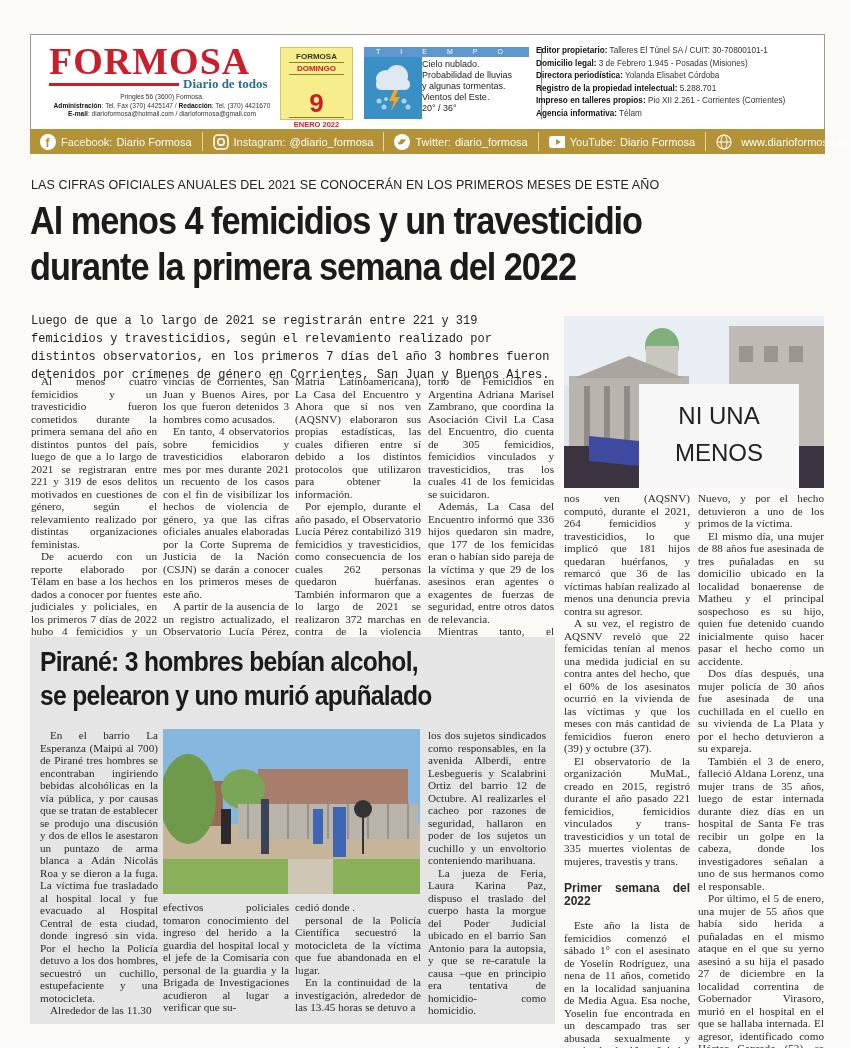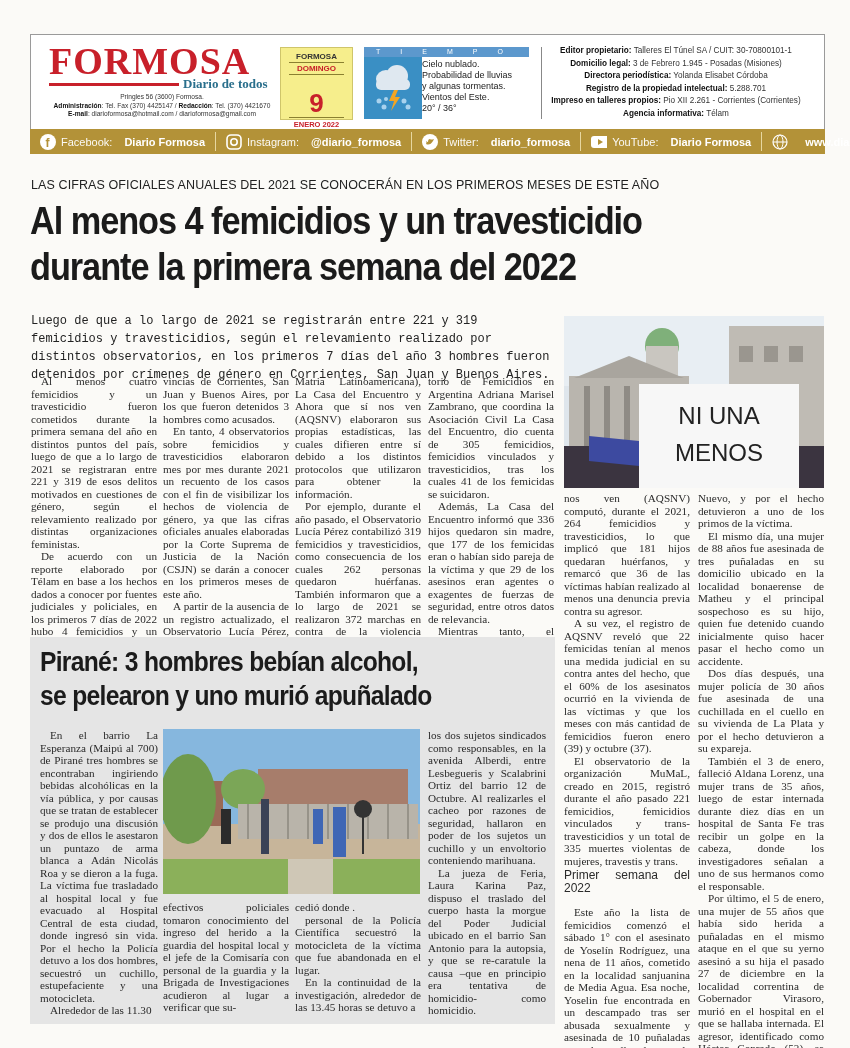--- a/index.html
+++ b/index.html
@@ -14,35 +14,35 @@
   .datebox{position:absolute;left:249px;top:12px;width:73px;height:73px;background:#f6ee8c;border:1px solid #cfc56a;font-family:"Liberation Sans",sans-serif;text-align:center}
   .datebox .city{font-size:8px;font-weight:bold;color:#333;margin-top:4px;border-bottom:1px solid #8a8030;margin-left:8px;margin-right:8px;padding-bottom:1px}
   .datebox .dow{font-size:8px;font-weight:bold;color:#c8202a;border-bottom:1px solid #8a8030;margin:1px 8px 16px;padding-bottom:1px}
   .datebox .day{font-size:26px;font-weight:bold;color:#c8202a;line-height:24px}
   .datebox .month{font-size:7.5px;font-weight:bold;color:#c8202a;border-top:1px solid #8a8030;margin:2px 8px 0;padding-top:2px}
   .weather{position:absolute;left:333px;top:12px;width:165px;height:72px;background:#fff}
   .weather-head{height:10px;background:#5c98cd;color:#fff;font-family:"Liberation Sans",sans-serif;font-size:7px;letter-spacing:20px;padding-left:12px;line-height:10px}
   .weather-icon{position:absolute;left:0;top:10px;width:58px;height:62px;background:#3a8fc4}
   .weather-text{position:absolute;left:58px;top:12px;width:107px;font-family:"Liberation Sans",sans-serif;font-size:9px;text-align:left;line-height:11px;color:#222}
   .vrule{position:absolute;left:510px;top:12px;width:1px;height:72px;background:#888}
-  .credits{position:absolute;right:8px;top:10px;width:280px;font-family:"Liberation Sans",sans-serif;font-size:8.2px;text-align:center;line-height:12.5px;color:#333;white-space:nowrap}
+  .credits{position:absolute;right:8px;top:10px;width:280px;font-family:"Liberation Sans",sans-serif;font-size:8.2px;text-align:left;line-height:12.5px;color:#333;white-space:nowrap}
   .credits b{color:#111}
   .socialbar{position:absolute;left:30px;top:129px;width:795px;height:25px;background:#b39238;display:flex;align-items:center;font-family:"Liberation Sans",sans-serif;font-size:11px;color:#fff}
   .social-item{display:flex;align-items:center;padding:0 10px;border-right:1px solid #e7d7a0;height:19px;white-space:nowrap}
   .social-item:last-child{border-right:none}
   .social-item .ico{width:16px;height:16px;margin-right:5px;display:inline-flex;align-items:center;justify-content:center}
   .social-item .lbl{font-weight:normal;opacity:.95}
-  .social-item .val{font-weight:bold;margin-left:12px}
+  .social-item .val{font-weight:normal;margin-left:4px}
   .kicker{position:absolute;left:31px;top:178px;font-family:"Liberation Sans",sans-serif;font-size:12.5px;color:#222;letter-spacing:.1px}
   .headline{position:absolute;left:30px;top:198px;width:800px;font-family:"Liberation Sans",sans-serif;font-weight:bold;font-size:39px;line-height:46px;color:#1b1b1b;letter-spacing:-1.2px;transform:scaleX(.88);transform-origin:left top;width:900px}
   .lede{position:absolute;left:31px;top:312px;width:525px;font-family:Liberation Mono, monospace;font-size:12px;line-height:18px;color:#222}
   .photo-main{position:absolute;left:564px;top:316px;width:260px;height:172px;overflow:hidden}
   .col{position:absolute;font-family:"Liberation Serif",serif;font-size:11.2px;line-height:12.5px;text-align:justify;color:#2a2a2a}
   .col p{text-indent:10px}
-  .subhead{font-family:"Liberation Sans",sans-serif;font-weight:normal;font-size:12px;margin:2px 0 12px;text-indent:0!important}
+  .subhead{font-family:"Liberation Sans",sans-serif;font-weight:bold;font-size:12px;margin:15px 0 12px;text-indent:0!important}
   .sidebox{position:absolute;left:30px;top:637px;width:525px;height:387px;background:#e5e5e5}
   .side-headline{position:absolute;left:10px;top:8px;font-family:"Liberation Sans",sans-serif;font-weight:bold;font-size:28px;line-height:34px;color:#1b1b1b;letter-spacing:-.8px;transform:scaleX(.88);transform-origin:left top;width:600px}
   .photo-side{position:absolute;left:133px;top:92px;width:257px;height:165px;overflow:hidden}
 </style>
 </head>
 <body>
 
 <div class="masthead">
   <div class="logo">
     <div class="logo-title">FORMOSA</div>

